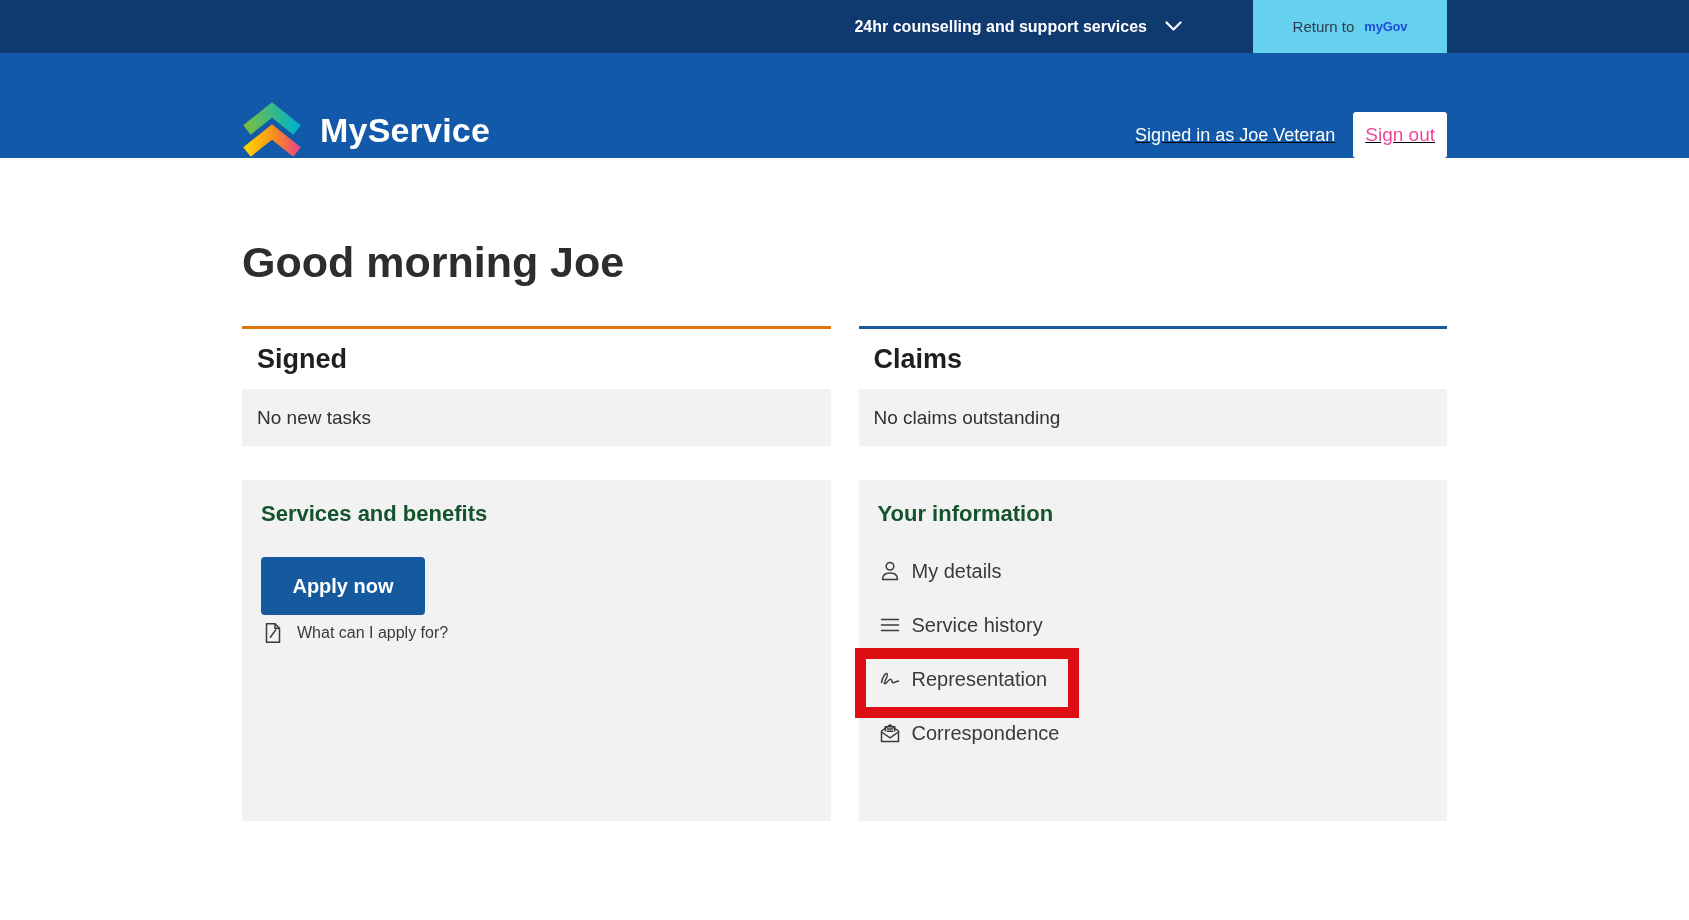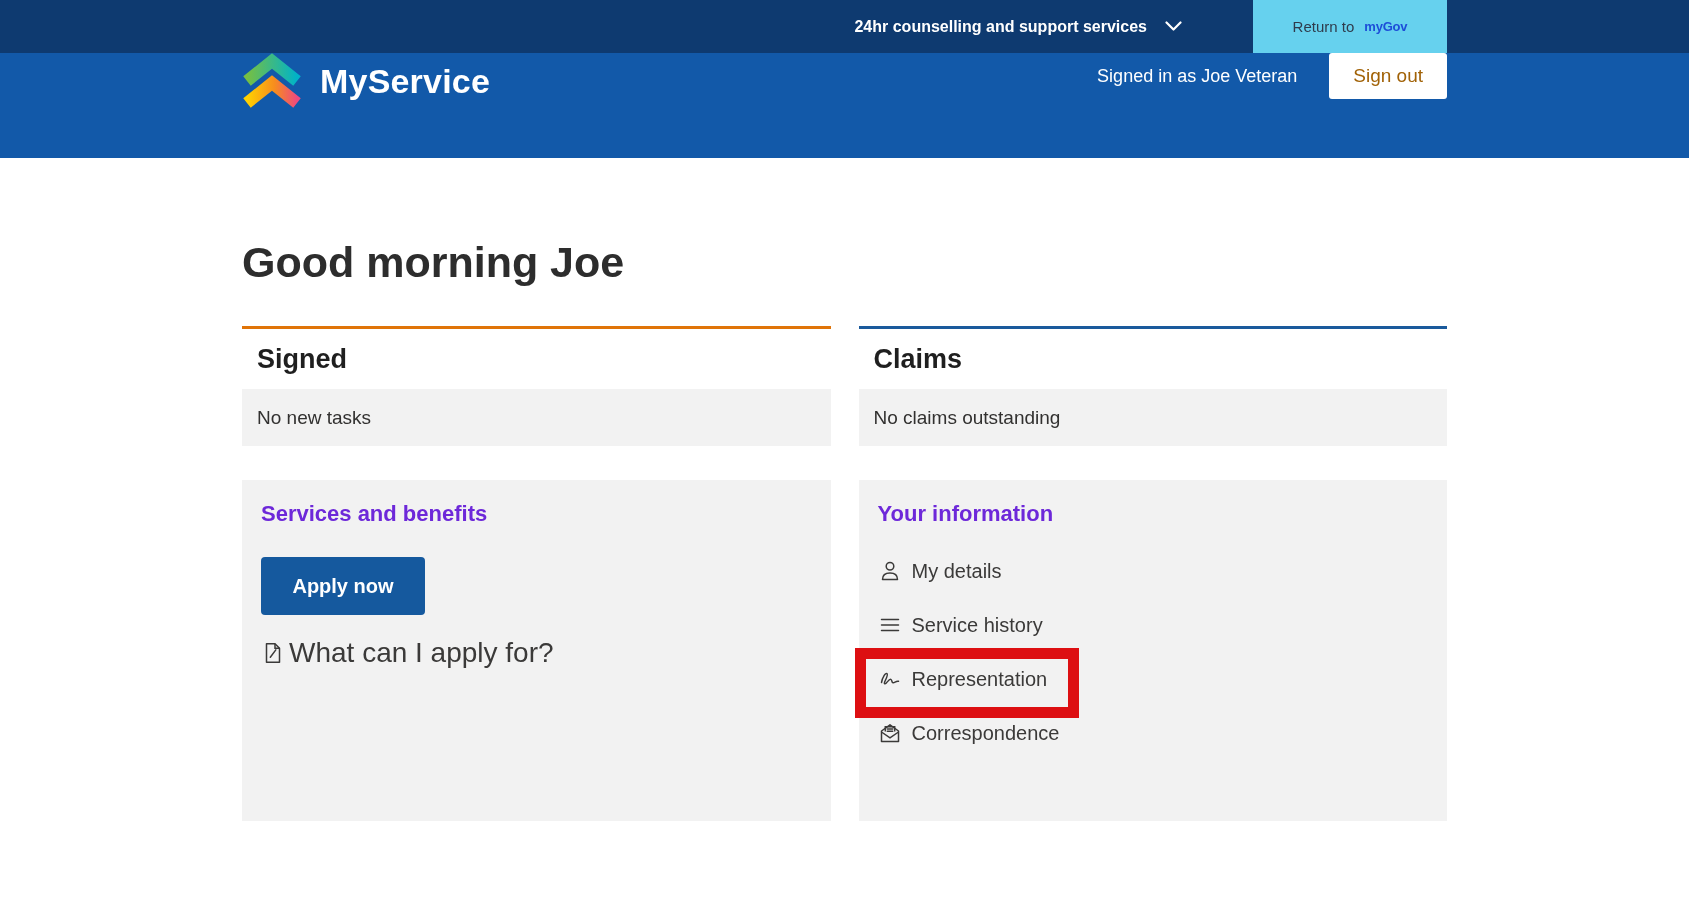--- a/index.html
+++ b/index.html
@@ -14,54 +14,54 @@
   .mygov-btn { height: 53px; background: #66d1ee; border: none; display: flex;
     align-items: center; justify-content: center; gap: 10px; padding: 0 30px;
     min-width: 194px; cursor: pointer; }
   .mygov-btn .return-label { font-size: 15px; color: #2f3b4c;
     font-family: "Liberation Sans", sans-serif; }
   .mygov-wordmark { display: flex; flex-direction: row; align-items: flex-start;
     color: #1d4ed8; font-weight: bold; font-size: 13px; line-height: 14px;
     letter-spacing: -0.2px; }
 
   
-  .header { height: 105px; background: #1259a9; display: flex; align-items: flex-start;
+  .header { height: 105px; background: #1259a9; display: flex; align-items: flex-end;
     justify-content: space-between; padding: 0 242px; }
   .brand { display: flex; align-items: center; gap: 18px; cursor: pointer; }
   .brand-name { color: #ffffff; font-size: 34px; font-weight: 600; letter-spacing: 0.2px; }
-  .header-right { display: flex; align-items: center; gap: 32px; }
+  .header-right { display: flex; align-items: center; gap: 18px; text-decoration: underline; }
   .signed-in { color: #ffffff; font-size: 18px; }
-  .signout-btn { background: #ffffff; color: #a16207; border: none; border-radius: 3px;
-    height: 46px; padding: 0 24px; font-size: 19px; cursor: pointer;
+  .signout-btn { background: #ffffff; color: #ec4899; border: none; border-radius: 3px;
+    height: 46px; padding: 0 12px; font-size: 19px; cursor: pointer;
     font-family: "Liberation Sans", sans-serif; }
 
   
   .main { width: 1205px; margin-left: 242px; }
   .greeting { margin-top: 80px; font-size: 43px; font-weight: 600; color: #2d2d2d; }
 
   .cards-row { display: flex; gap: 28px; margin-top: 39px; }
   .card { flex: 1 1 0; border-top: 3px solid transparent; }
   .card-tasks { border-top-color: #e07408; }
   .card-claims { border-top-color: #1a5a9c; }
   .card-header { height: 60px; background: #ffffff; display: flex; align-items: center;
     padding-left: 15px; font-size: 27px; font-weight: bold; color: #1f1f1f; }
   .card-body { height: 57px; background: #f2f2f2; display: flex; align-items: center;
     padding-left: 15px; font-size: 19px; color: #323130; text-align: center; }
 
   .panels-row { display: flex; gap: 28px; margin-top: 34px; }
   .panel { flex: 1 1 0; background: #f2f2f2; height: 341px; padding: 21px 19px;
     position: relative; }
-  .panel-title { font-size: 22px; font-weight: bold; color: #6d28d9; }
+  .panel-title { font-size: 22px; font-weight: bold; color: #14532d; }
 
   .apply-btn { margin-top: 30px; width: 164px; height: 58px; background: #15599e;
     color: #ffffff; font-size: 20px; font-weight: bold; border: none; border-radius: 4px;
     display: flex; align-items: center; justify-content: center; cursor: pointer;
     font-family: "Liberation Sans", sans-serif; }
-  .apply-link { margin-top: 22px; display: flex; align-items: center; gap: 4px;
-    color: #3b3a39; font-size: 28px; cursor: pointer; width: fit-content; }
+  .apply-link { margin-top: 6px; display: flex; align-items: center; gap: 12px;
+    color: #3b3a39; font-size: 16px; cursor: pointer; width: fit-content; }
 
   .info-list { list-style: none; margin-top: 29px; }
   .info-item { display: flex; align-items: center; gap: 10px; height: 30px;
     margin-bottom: 24px; color: #3b3a39; font-size: 20px; cursor: pointer;
     width: fit-content; position: relative; z-index: 2; }
   .icon-box { width: 24px; height: 24px; display: flex; align-items: center;
     justify-content: center; flex: none; }
   .icon-stroke { stroke: #3b3a39; fill: none; stroke-width: 1.5; }
 
   .highlight-box { position: absolute; left: -4px; top: 168px; width: 224px;

